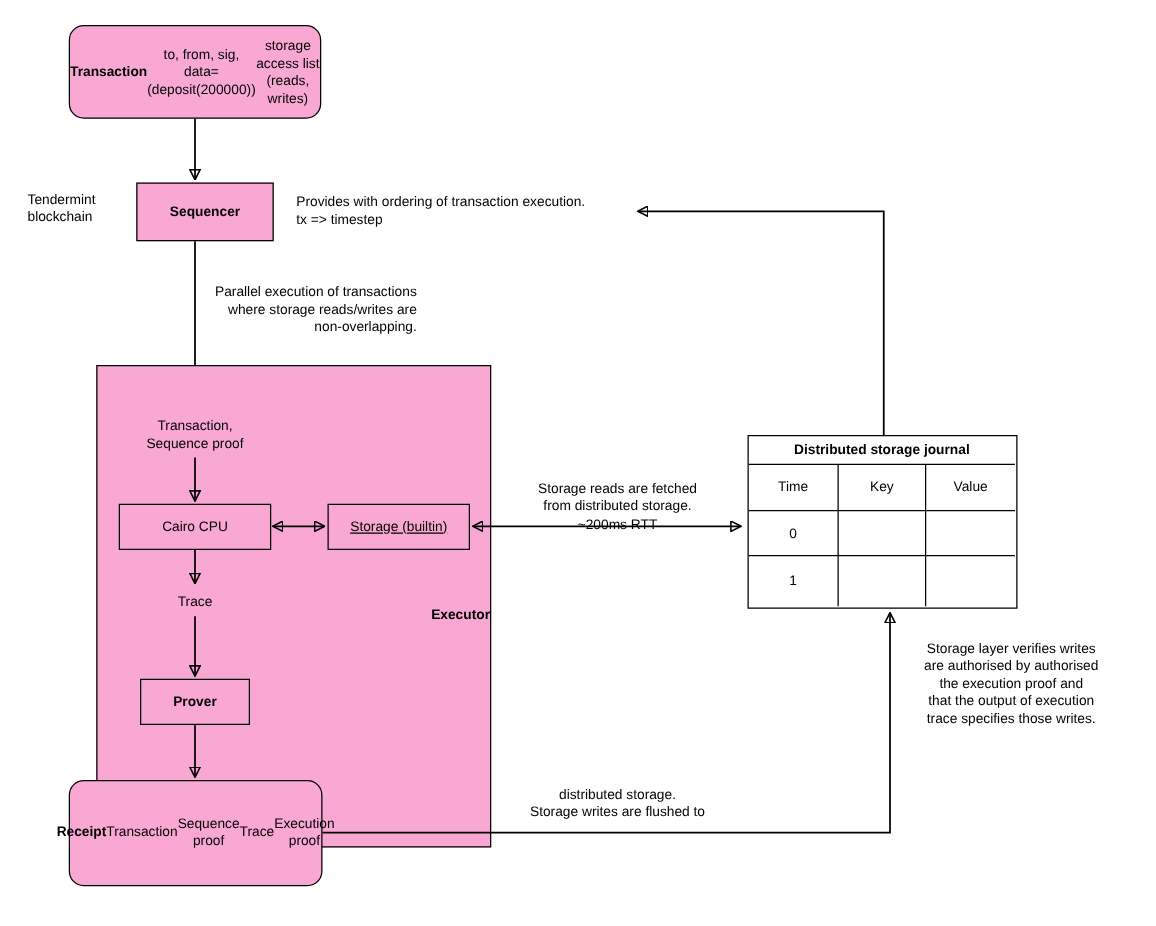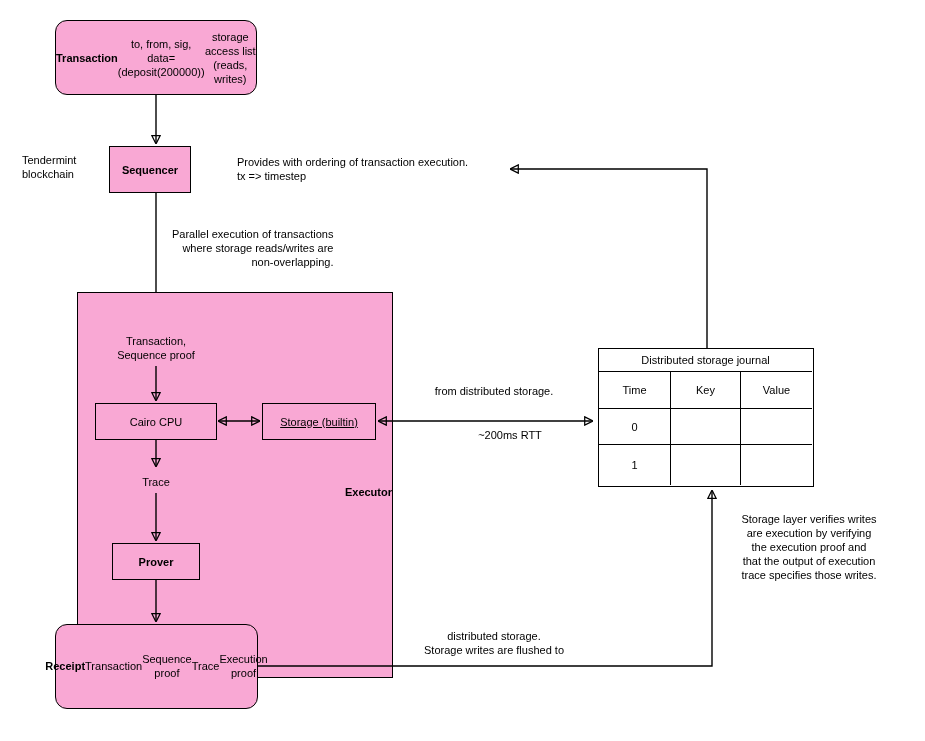--- a/index.html
+++ b/index.html
@@ -36,21 +36,21 @@
     display:grid;
     grid-template-columns:72px 70px 71px;
     grid-template-rows:23px 37px 36px 40px;
   }
   #journal .cell{
     display:flex;align-items:center;justify-content:center;
     box-sizing:border-box;
     border-right:1.5px solid #000;
     border-bottom:1.5px solid #000;
   }
-  #journal .title{grid-column:1/4;border-right:none;font-weight:normal;text-align:center;}
+  #journal .title{grid-column:1/4;border-right:none;font-weight:bold;text-align:center;}
   #journal .last-col{border-right:none;}
   #journal .last-row{border-bottom:none;}
   
   #wires{position:absolute;left:0;top:0;width:925px;height:741px;pointer-events:none;}
   #wires path{stroke:#000;stroke-width:1.4;fill:none;}
 </style>
 </head>
 <body>
 
 <div id="diagram">
@@ -60,21 +60,21 @@
     <div class="bold">Transaction</div>
     <div>to, from, sig, data=(deposit(200000))</div>
     <div>storage access list (reads, writes)</div>
   </div>
 
   <div class="label" style="left:22px;top:153px;">
     <div>Tendermint</div>
     <div>blockchain</div>
   </div>
 
-  <div class="box" style="left:109px;top:146px;width:82px;height:47px;">
+  <div class="box" style="left:109px;top:146px;width:110px;height:47px;">
     <div class="bold">Sequencer</div>
   </div>
 
   <div class="label" style="left:237px;top:155px;">
     <div>Provides with ordering of transaction execution.</div>
     <div>tx =&gt; timestep</div>
   </div>
 
   <div class="label" style="left:172px;top:227px;text-align:right;">
     <div>Parallel execution of transactions</div>
@@ -107,32 +107,33 @@
 
   <div class="box rounded" style="left:55px;top:624px;width:203px;height:85px;line-height:13.5px;">
     <div class="bold">Receipt</div>
     <div>Transaction</div>
     <div>Sequence proof</div>
     <div>Trace</div>
     <div>Execution proof</div>
   </div>
 
   <div class="label center" style="left:394px;top:384px;width:200px;">
+    <div>Storage reads are fetched</div>
     <div>from distributed storage.</div>
   </div>
-  <div class="label center" style="left:394px;top:428px;width:200px;padding-left:16px;">~200ms RTT</div>
+  <div class="label center" style="left:394px;top:413px;width:200px;">~200ms RTT</div>
 
   <div class="label center" style="left:394px;top:629px;width:200px;">
     <div>distributed storage.</div>
     <div>Storage writes are flushed to</div>
   </div>
 
   <div class="label center" style="left:724px;top:512px;width:170px;">
     <div>Storage layer verifies writes</div>
-    <div>are execution by verifying</div>
+    <div>are authorised by authorised</div>
     <div>the execution proof and</div>
     <div>that the output of execution</div>
     <div>trace specifies those writes.</div>
   </div>
 
   <div id="journal">
     <div class="cell title">Distributed storage journal</div>
     <div class="cell">Time</div>
     <div class="cell">Key</div>
     <div class="cell last-col">Value</div>

